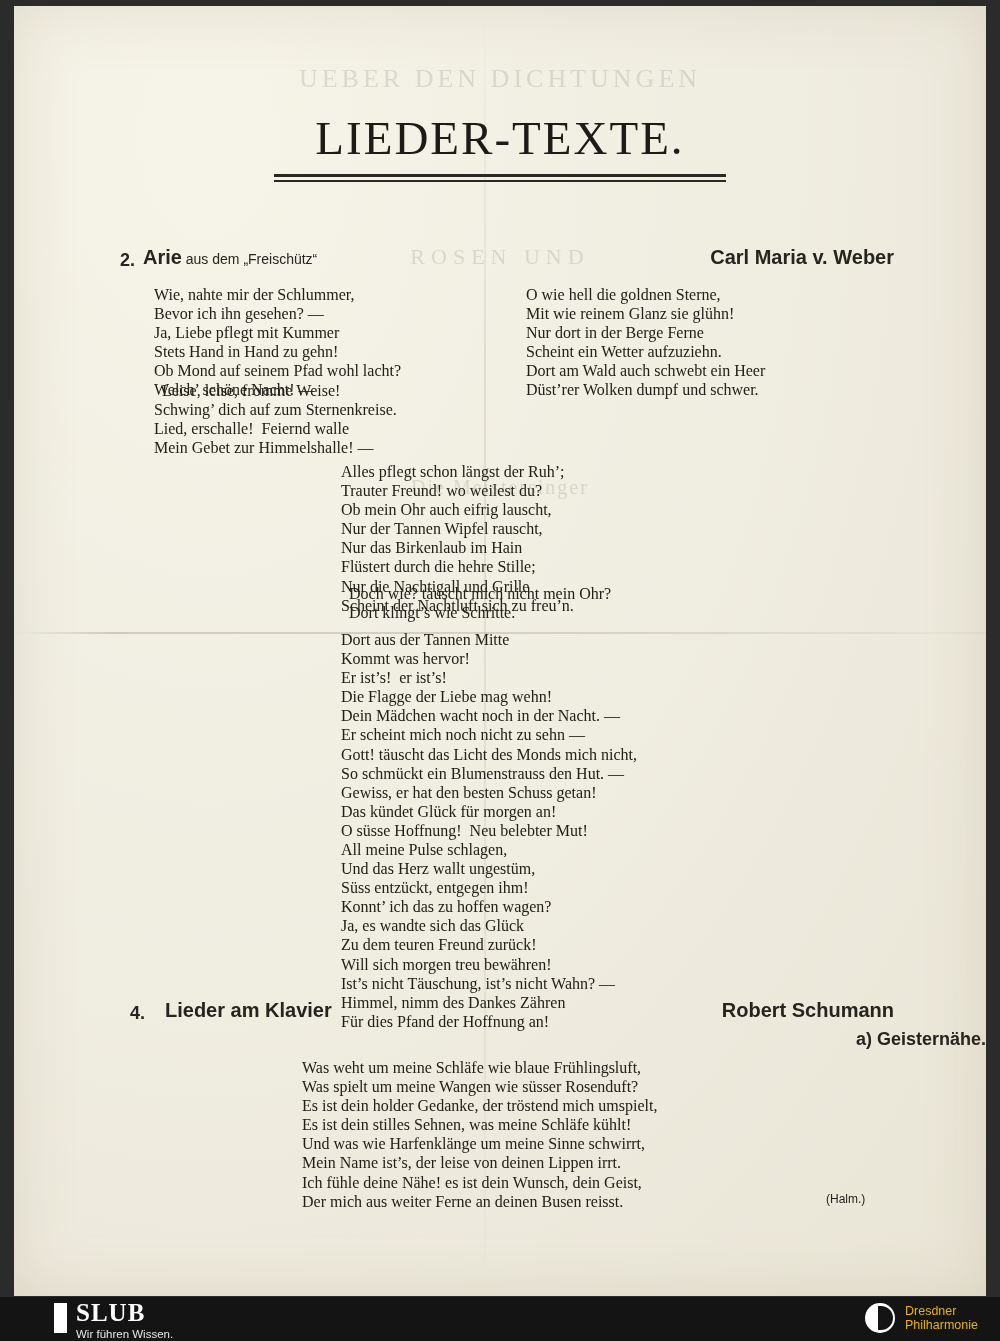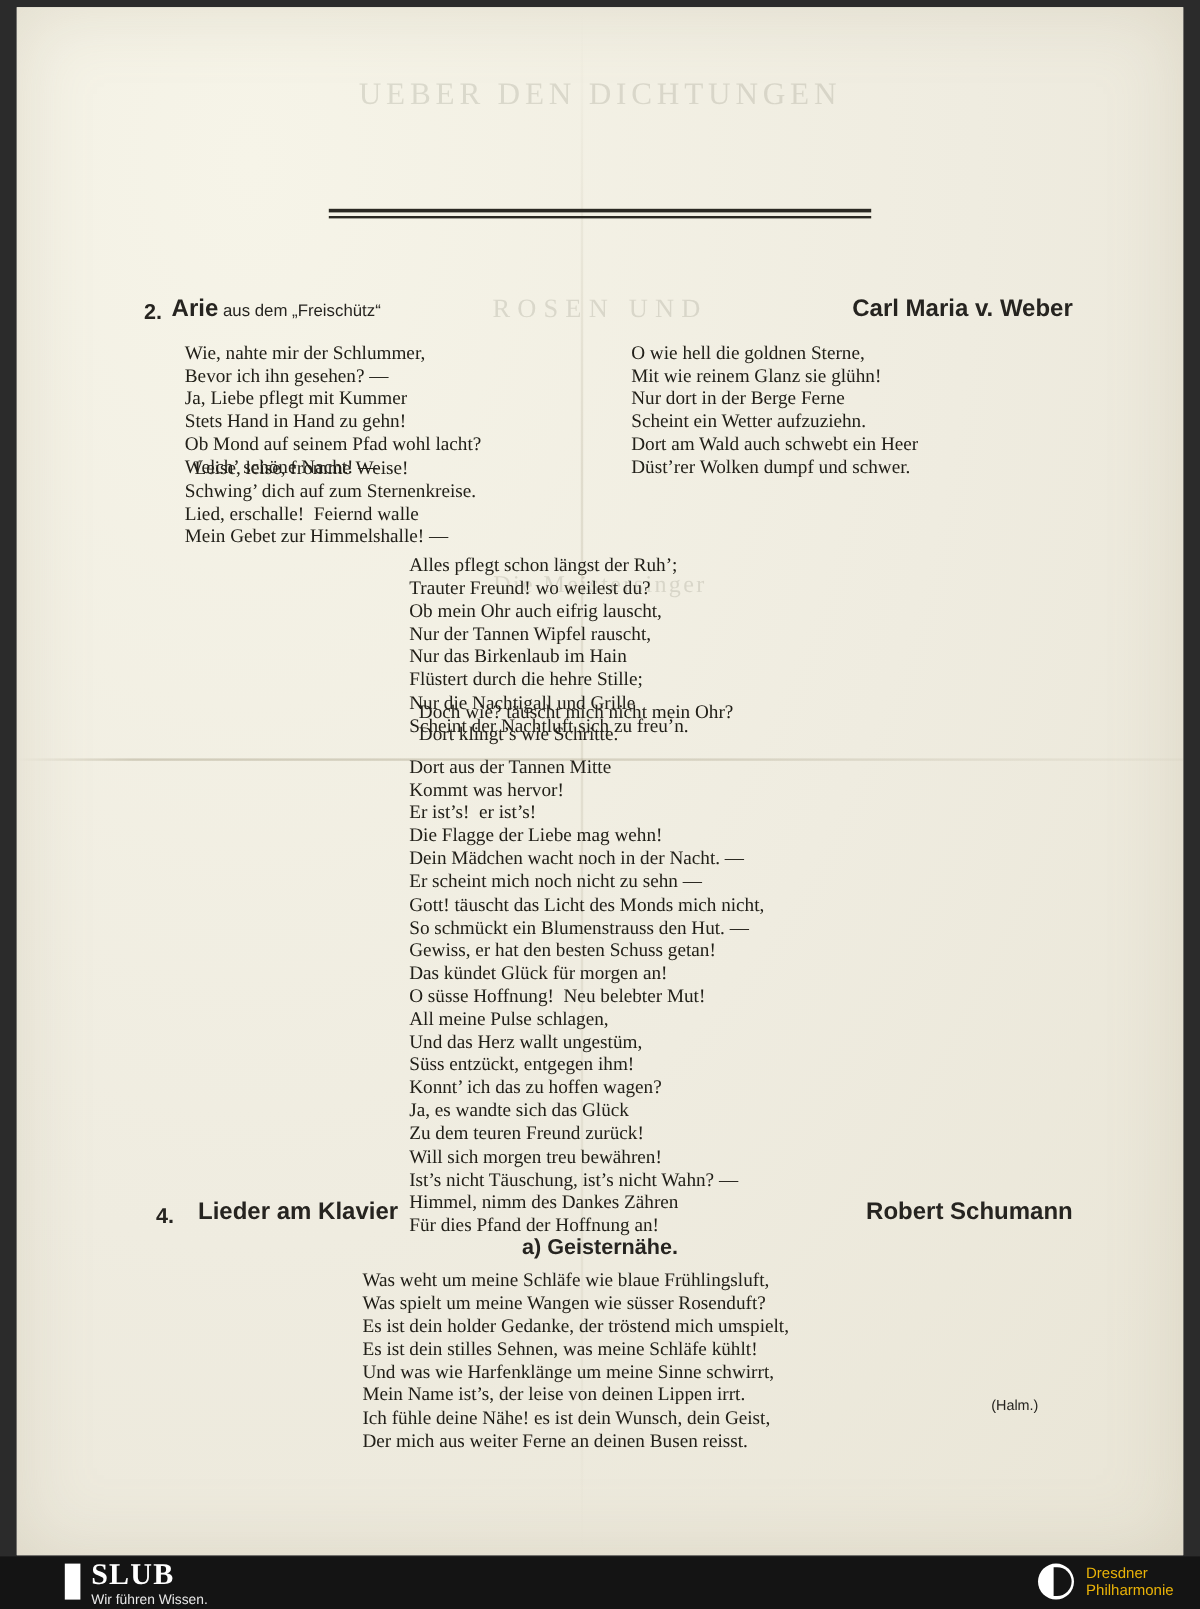--- a/index.html
+++ b/index.html
@@ -136,29 +136,30 @@
     font-family: Liberation Serif, serif;
     font-size: 16px;
     line-height: 19.1px;
     white-space: pre;
     color: #222019;
   }
   .subtitle {
     position: absolute;
     width: 100%;
     left: 0;
-    text-align: center;
+    text-align: right;
     font-family: "Liberation Sans", sans-serif;
     font-weight: bold;
     font-size: 18px;
   }
   .attrib {
     position: absolute;
     font-family: "Liberation Sans", sans-serif;
     font-size: 12px;
+    margin-top: 28px;
   }
 
   
   #footer {
     position: absolute;
     left: 0;
     top: 1297px;
     width: 1000px;
     height: 44px;
     background: #141414;
@@ -232,20 +233,21 @@
 
     <div class="bleed" style="top:58px; font-size:26px; letter-spacing:4px;">UEBER DEN DICHTUNGEN</div>
     <div class="bleed" style="top:238px; font-size:22px; letter-spacing:6px;">ROSEN UND</div>
     <div class="bleed" style="top:470px; font-size:20px; letter-spacing:2px;">Die Meistersinger</div>
 
     <div class="crease" style="top:626px;"></div>
     <div class="vcrease" style="left:470px;"></div>
 
     <div class="content">
 
+      <div class="doc-title">LIEDER-TEXTE.</div>
       <div class="title-rule"></div>
       <div class="title-rule2"></div>
 
       <div class="item-head" style="top:240px;">
         <span class="item-num" style="left:106px; top:4px;">2.</span>
         <span class="item-kind" style="left:129px; top:0px;"><span>Arie</span><span class="reg"> aus dem „Freischütz“</span></span>
         <span class="composer" style="top:0px;margin-left:48px;">Carl Maria v. Weber</span>
       </div>
 
       <div class="verse" style="left:140px; top:279px;">Wie, nahte mir der Schlummer,

